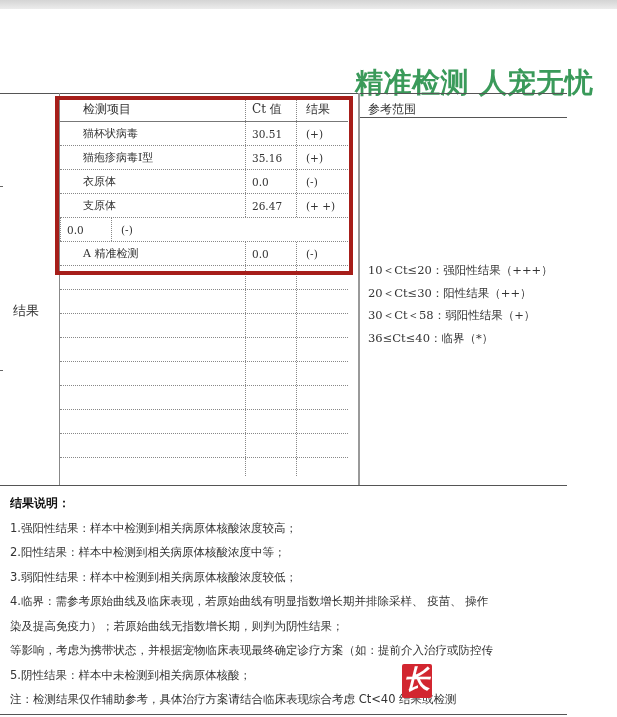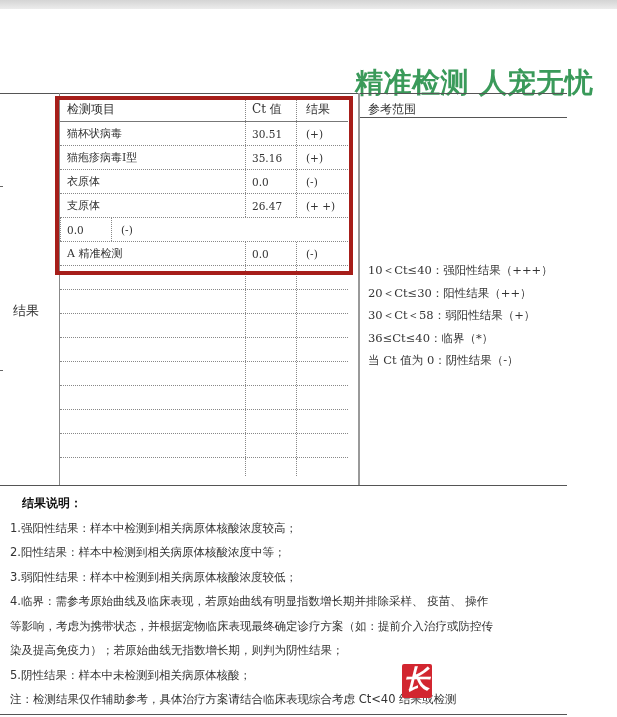--- a/index.html
+++ b/index.html
@@ -10,32 +10,32 @@
   .slogan { position:absolute; left:355px; top:64px; font-family:"DejaVu Sans","Liberation Sans",sans-serif;
             font-size:28px; color:#3a9a5a; letter-spacing:0.5px; font-weight:bold; }
   .hline { position:absolute; height:1px; background:#555; }
   .vline { position:absolute; width:1px; background:#888; }
   .result-label { position:absolute; left:13px; top:302px; font-size:13px; color:#333;
                   font-family:"DejaVu Sans","Liberation Sans",sans-serif; }
   .tick { position:absolute; left:0; width:3px; height:1px; background:#666; }
   .grid { position:absolute; left:60px; top:98px; width:288px; }
   .row { display:flex; height:23px; border-bottom:1px dotted #888; align-items:center; }
   .row.header { border-bottom:1px solid #777; }
-  .c1 { width:185px; padding-left:7px; font-size:11px; box-sizing:border-box; height:100%; display:flex; align-items:center; }
+  .c1 { width:185px; padding-left:23px; font-size:11px; box-sizing:border-box; height:100%; display:flex; align-items:center; }
   .c2 { width:51px; padding-left:6px; font-size:10.5px; border-left:1px dotted #888; box-sizing:border-box; height:100%; display:flex; align-items:center; }
   .c3 { width:52px; padding-left:9px; font-size:10.5px; border-left:1px dotted #888; box-sizing:border-box; height:100%; display:flex; align-items:center; }
   .row.header .c1, .row.header .c2, .row.header .c3 { font-size:12px; }
   .redbox { position:absolute; left:55px; top:96px; width:290px; height:171px;
             border:4px solid #a61e1a; box-sizing:content-box; }
   .ref-title { position:absolute; left:368px; top:101px; font-size:12px; }
   .ref-list { position:absolute; left:368px; top:259px; font-size:11.5px; }
   .ref-list div { height:22.5px; line-height:22.5px; white-space:nowrap; }
   .notes { position:absolute; left:10px; top:491px; width:570px; font-size:11.5px; line-height:24.5px;
            font-family:"DejaVu Sans","Liberation Sans",sans-serif; color:#333; }
-  .notes .title { font-weight:bold; font-size:12px; color:#111;margin-left:12px; }
+  .notes .title { font-weight:bold; font-size:12px; color:#111; }
   .notes div { white-space:nowrap; overflow:hidden; }
   .logo { position:absolute; left:402px; top:664px; width:30px; height:34px; background:#d22630;
           border-radius:2px; }
   .logo span { position:absolute; color:#fff; font-size:26px; font-weight:bold; left:2px; top:-2px;
                font-family:"DejaVu Sans",sans-serif; font-style:italic; }
 </style>
 </head>
 <body>
 
 <div class="topbar"></div>
@@ -134,35 +134,34 @@
       <div class="c1"></div>
       <div class="c2"></div>
       <div class="c3"></div>
     </div>
 </div>
 
 <div class="redbox"></div>
 
 <div class="ref-title">参考范围</div>
 <div class="ref-list">
-  <div>10＜Ct≤40：强阳性结果（+++）</div>
+  <div>10＜Ct≤20：强阳性结果（+++）</div>
   <div>20＜Ct≤30：阳性结果（++）</div>
   <div>30＜Ct＜58：弱阳性结果（+）</div>
   <div>36≤Ct≤40：临界（*）</div>
-  <div>当 Ct 值为 0：阴性结果（-）</div>
 </div>
 
 <div class="notes">
   <div class="title">结果说明：</div>
   <div>1.强阳性结果：样本中检测到相关病原体核酸浓度较高；</div>
   <div>2.阳性结果：样本中检测到相关病原体核酸浓度中等；</div>
   <div>3.弱阳性结果：样本中检测到相关病原体核酸浓度较低；</div>
   <div>4.临界：需参考原始曲线及临床表现，若原始曲线有明显指数增长期并排除采样、 疫苗、 操作</div>
+  <div>染及提高免疫力）；若原始曲线无指数增长期，则判为阴性结果；</div>
   <div>等影响，考虑为携带状态，并根据宠物临床表现最终确定诊疗方案（如：提前介入治疗或防控传</div>
-  <div>染及提高免疫力）；若原始曲线无指数增长期，则判为阴性结果；</div>
   <div>5.阴性结果：样本中未检测到相关病原体核酸；</div>
   <div>注：检测结果仅作辅助参考，具体治疗方案请结合临床表现综合考虑        Ct&lt;40 结果或检测</div>
   <div>结果与临床症状不符  请咨询技术工程师。</div>
 </div>
 
 <div class="logo">
   <span>长</span>
 </div>
 
 </body></html>

